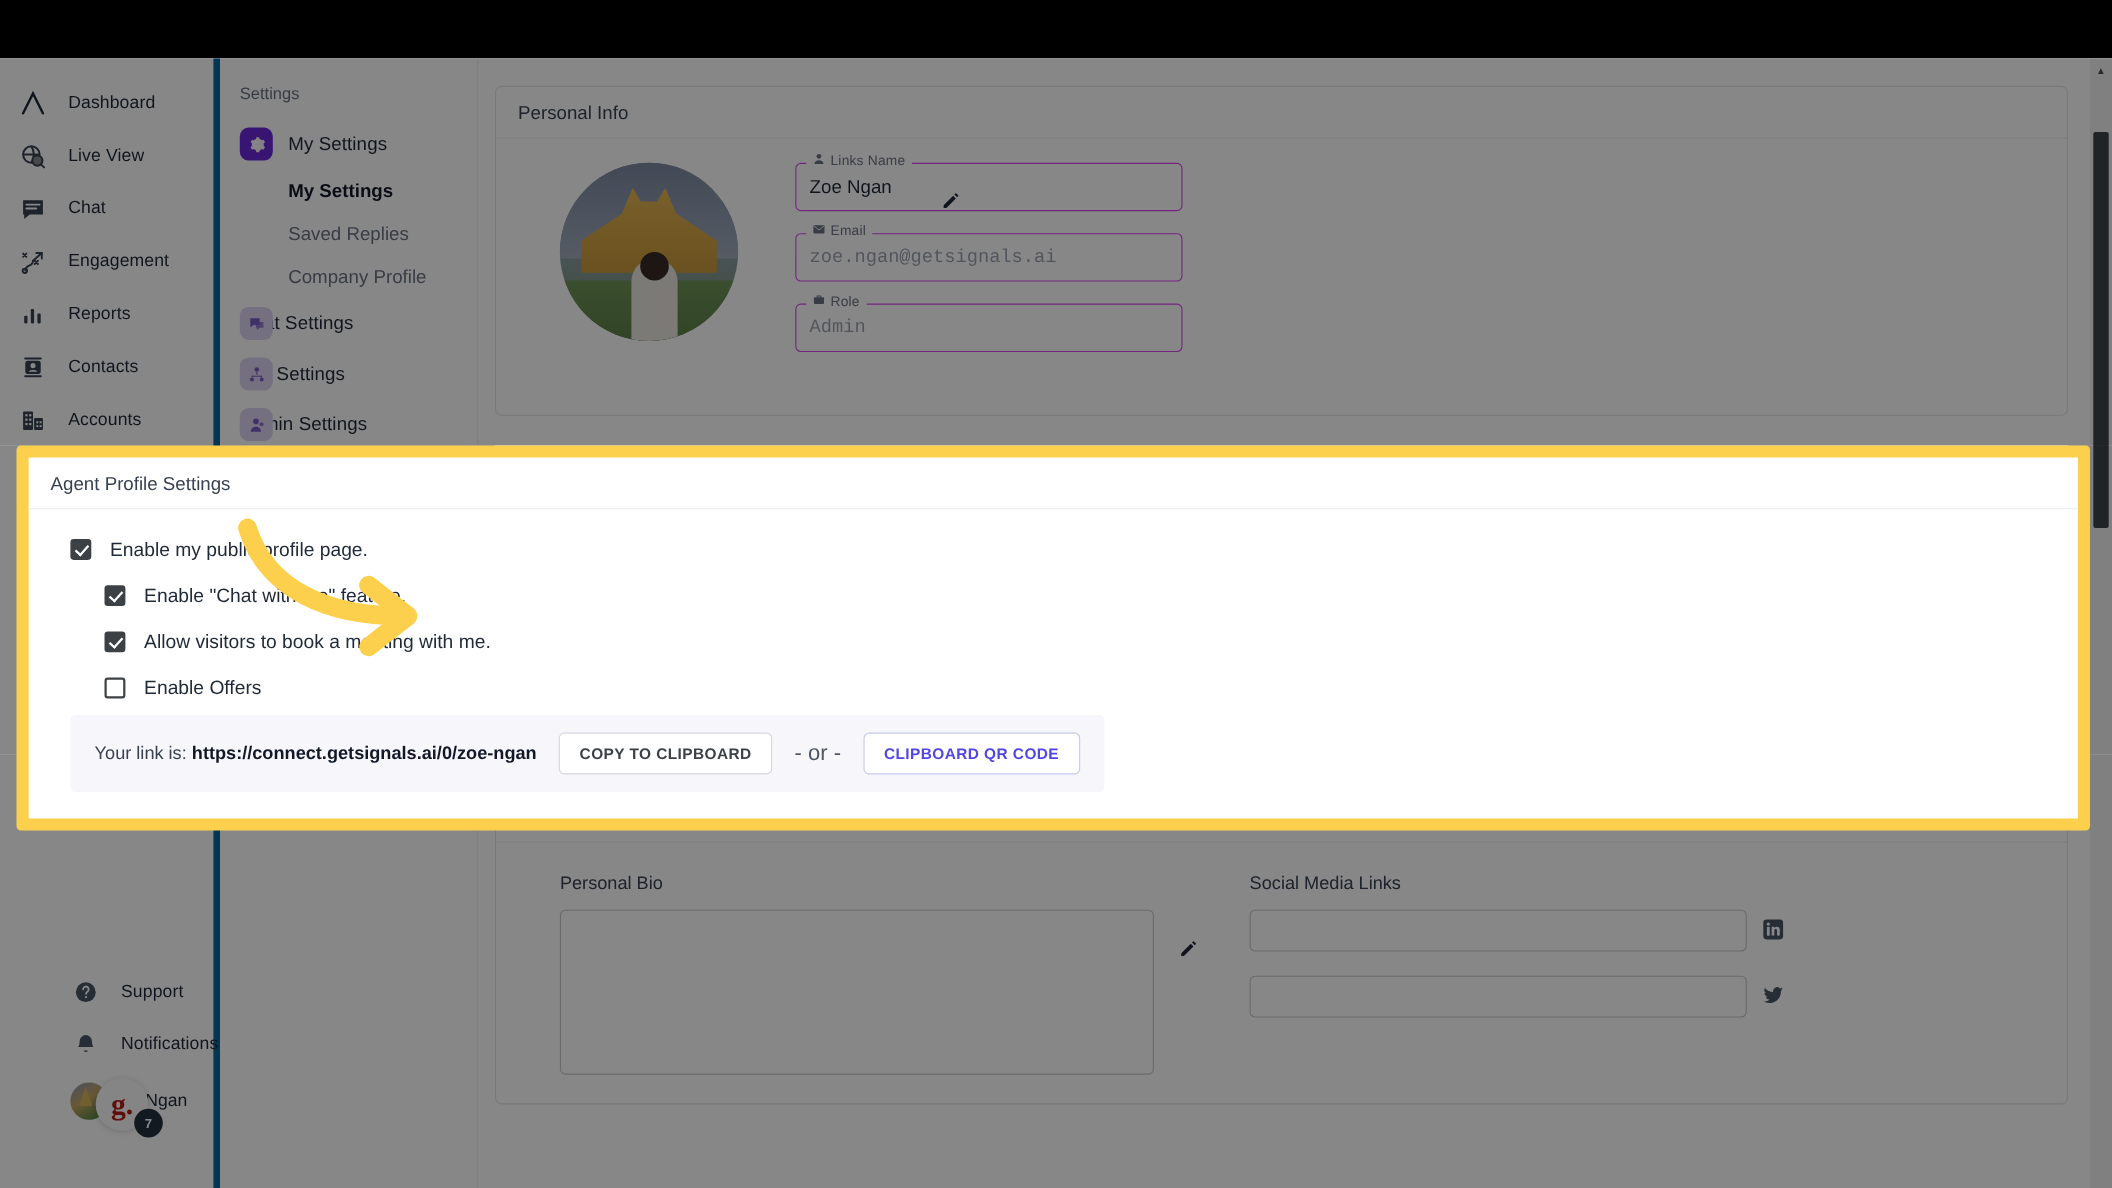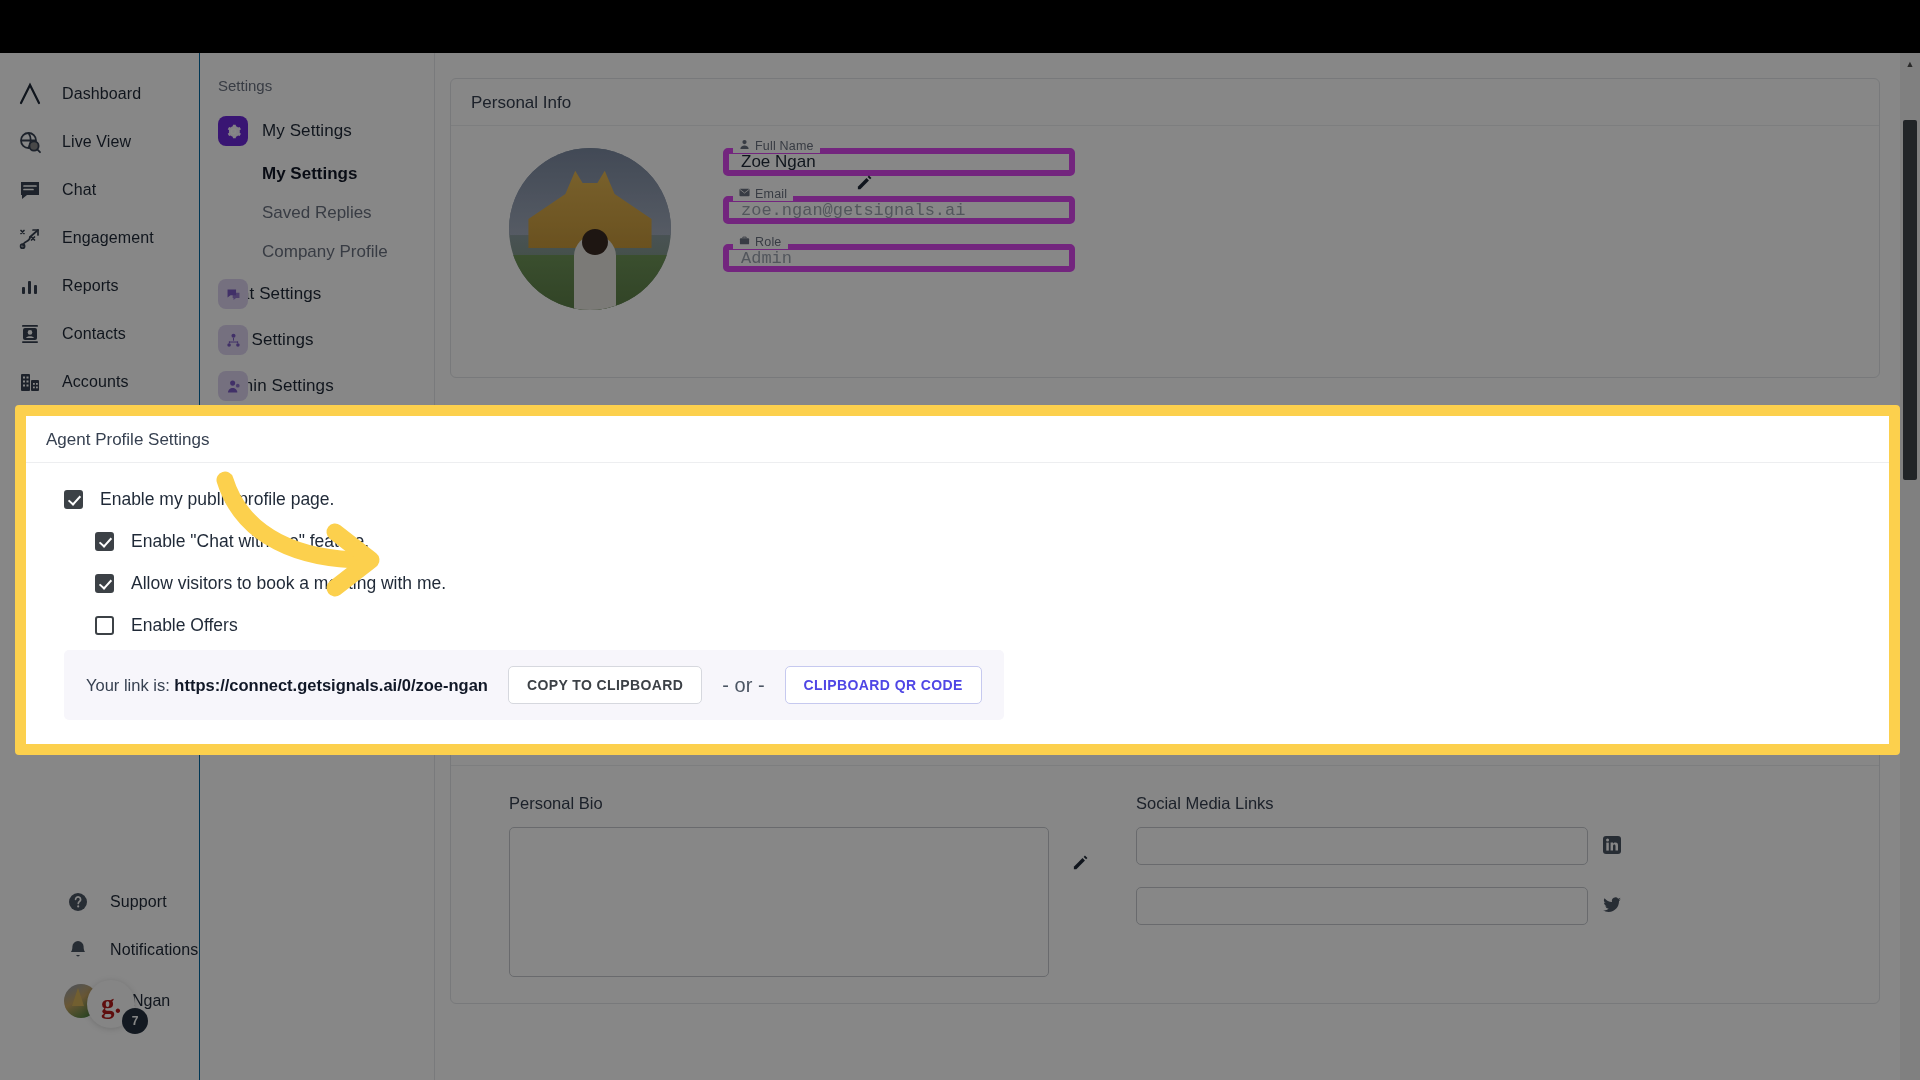--- a/index.html
+++ b/index.html
@@ -16,21 +16,21 @@
 
   
   .viewport {
     position:absolute; left:0; top:53px; width:1920px; height:1027px;
     background:#ffffff; overflow:hidden;
   }
 
   
   .leftnav {
     position:absolute; left:0; top:0; width:200px; height:1027px;
-    background:#ffffff; border-right:1px solid #0369a1;
+    background:#ffffff; border-right:6px solid #0369a1;
   }
   .nav-item {
     display:flex; align-items:center; gap:18px;
     height:48px; padding-left:16px; cursor:pointer;
   }
   .nav-ico { width:28px; height:28px; display:flex; align-items:center; justify-content:center; color:#374151; }
   .nav-ico svg { display:block; }
   .nav-label { font-size:16px; color:#1f2937; letter-spacing:.1px; }
   .nav-top { position:absolute; top:17px; left:0; width:200px; }
   .nav-bottom { position:absolute; bottom:52px; left:0; width:200px;margin-left:48px; }
@@ -108,21 +108,21 @@
     background:linear-gradient(#e3b653,#c99a3c);
     clip-path:polygon(38% 0,44% 16%,56% 16%,62% 0,70% 30%,100% 62%,100% 100%,0 100%,0 62%,30% 30%);
   }
   .pi-avatar .ground { position:absolute; left:0; right:0; bottom:0; height:34%; background:linear-gradient(#6f9558,#5d8049); }
   .pi-avatar .person { position:absolute; left:40%; bottom:0; width:26%; height:46%; background:#e8e6e1; border-radius:22px 22px 0 0; }
   .pi-avatar .head { position:absolute; left:45%; bottom:34%; width:16%; height:16%; border-radius:50%; background:#3a2b22; }
 
   .fields { width:352px; }
   .field { position:relative; margin-bottom:20px; }
   .field-box {
-    height:28px; border:6px solid #d946ef; border-radius:5px;
+    height:44px; border:1px solid #d946ef; border-radius:5px;
     display:flex; align-items:center; padding:0 12px;
     font-size:17px; color:#1f2937;
   }
   .field-box.muted { color:#9ca3af;font-family:Liberation Mono, monospace; }
   .field-legend {
     position:absolute; left:10px; top:-9px; background:#fff; padding:0 6px;
     font-size:12.5px; color:#6b7280; display:flex; align-items:center; gap:5px;
     letter-spacing:.2px;
   }
   .pencil { color:#1f2937; cursor:pointer; display:flex; align-items:center; }
@@ -406,21 +406,21 @@
             <div class="fields">
 
               <div class="field">
                 <span class="field-legend">
                   <span>
                     <svg width="11" height="11" viewBox="0 0 12 12" fill="#6b7280">
                         <circle cx="6" cy="3.4" r="2.3"></circle>
                         <path d="M1.5 11c0-2.4 2-3.8 4.5-3.8S10.5 8.6 10.5 11z"></path>
                       </svg>
                   </span>
-                  <span>Full Name</span>
+                  <span>Links Name</span>
                 </span>
                 <div class="field-box">Zoe Ngan</div>
               </div>
 
               <div class="field">
                 <span class="field-legend">
                   <span>
                     <svg width="11" height="11" viewBox="0 0 12 12" fill="#6b7280">
                         <rect x=".5" y="2" width="11" height="8" rx="1"></rect>
                         <path d="M.8 2.5L6 6.6l5.2-4.1" stroke="#fff" stroke-width=".9" fill="none"></path>

